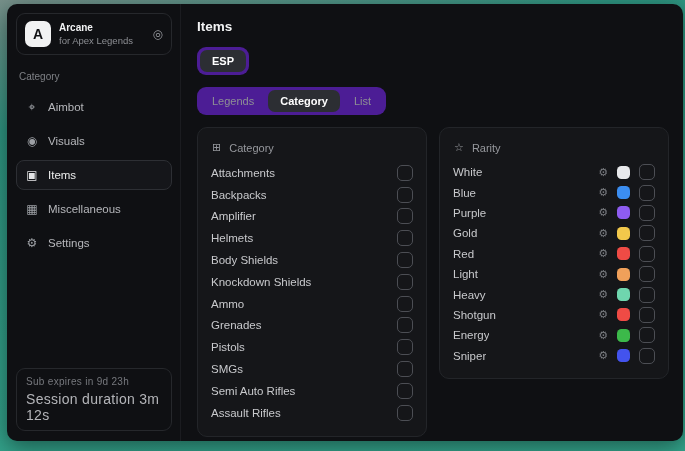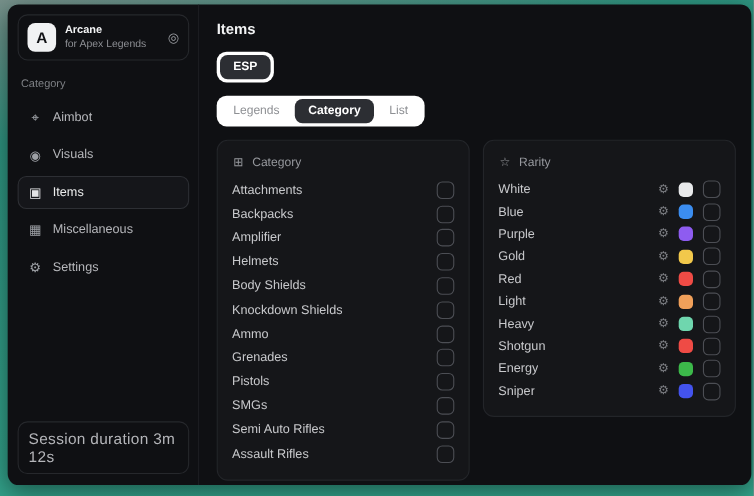--- a/index.html
+++ b/index.html
@@ -44,21 +44,21 @@
   .sidebar-footer{
     margin-top:auto;border:1px solid #26282c;border-radius:9px;
     padding:7px 9px;display:flex;flex-direction:column;gap:4px;
   }
   .footer-line1{font-size:10px;color:#76787d;letter-spacing:.3px;}
   .footer-line2{font-size:14px;color:#b4b5b9;letter-spacing:.3px;}
   
   .main{flex:1;padding:13px 14px 0 16px;display:flex;flex-direction:column;overflow:hidden;}
   .page-title{font-size:13.5px;font-weight:700;color:#f2f3f4;margin:2px 0 13px;}
   .pill-group{
-    display:inline-flex;align-self:flex-start;background:#ffffff;border-radius:9px;
+    display:inline-flex;align-self:flex-start;background:#4c1d95;border-radius:9px;
     padding:3px;gap:2px;
   }
   .pill{
     font-size:11px;color:#8e9094;padding:5px 12px;border-radius:7px;
     cursor:pointer;white-space:nowrap;
   }
   .pill.active{background:#2c2e33;color:#ffffff;font-weight:700;}
   .toggle-row{margin-bottom:12px;}
   .tabs-row{margin-bottom:12px;}
   .panels{display:flex;gap:12px;align-items:flex-start;flex:1;min-height:0;}
@@ -122,20 +122,21 @@
           <span>Miscellaneous</span>
         </div>
 
         <div class="nav-item">
           <span class="icon">⚙</span>
           <span>Settings</span>
         </div>
       </nav>
 
     <div class="sidebar-footer">
+      <span class="footer-line1">Sub expires in 9d 23h</span>
       <span class="footer-line2">Session duration 3m 12s</span>
     </div>
   </aside>
 
   <main class="main">
     <h1 class="page-title">Items</h1>
 
     <div class="pill-group toggle-row">
 
         <div class="pill active">ESP</div>

